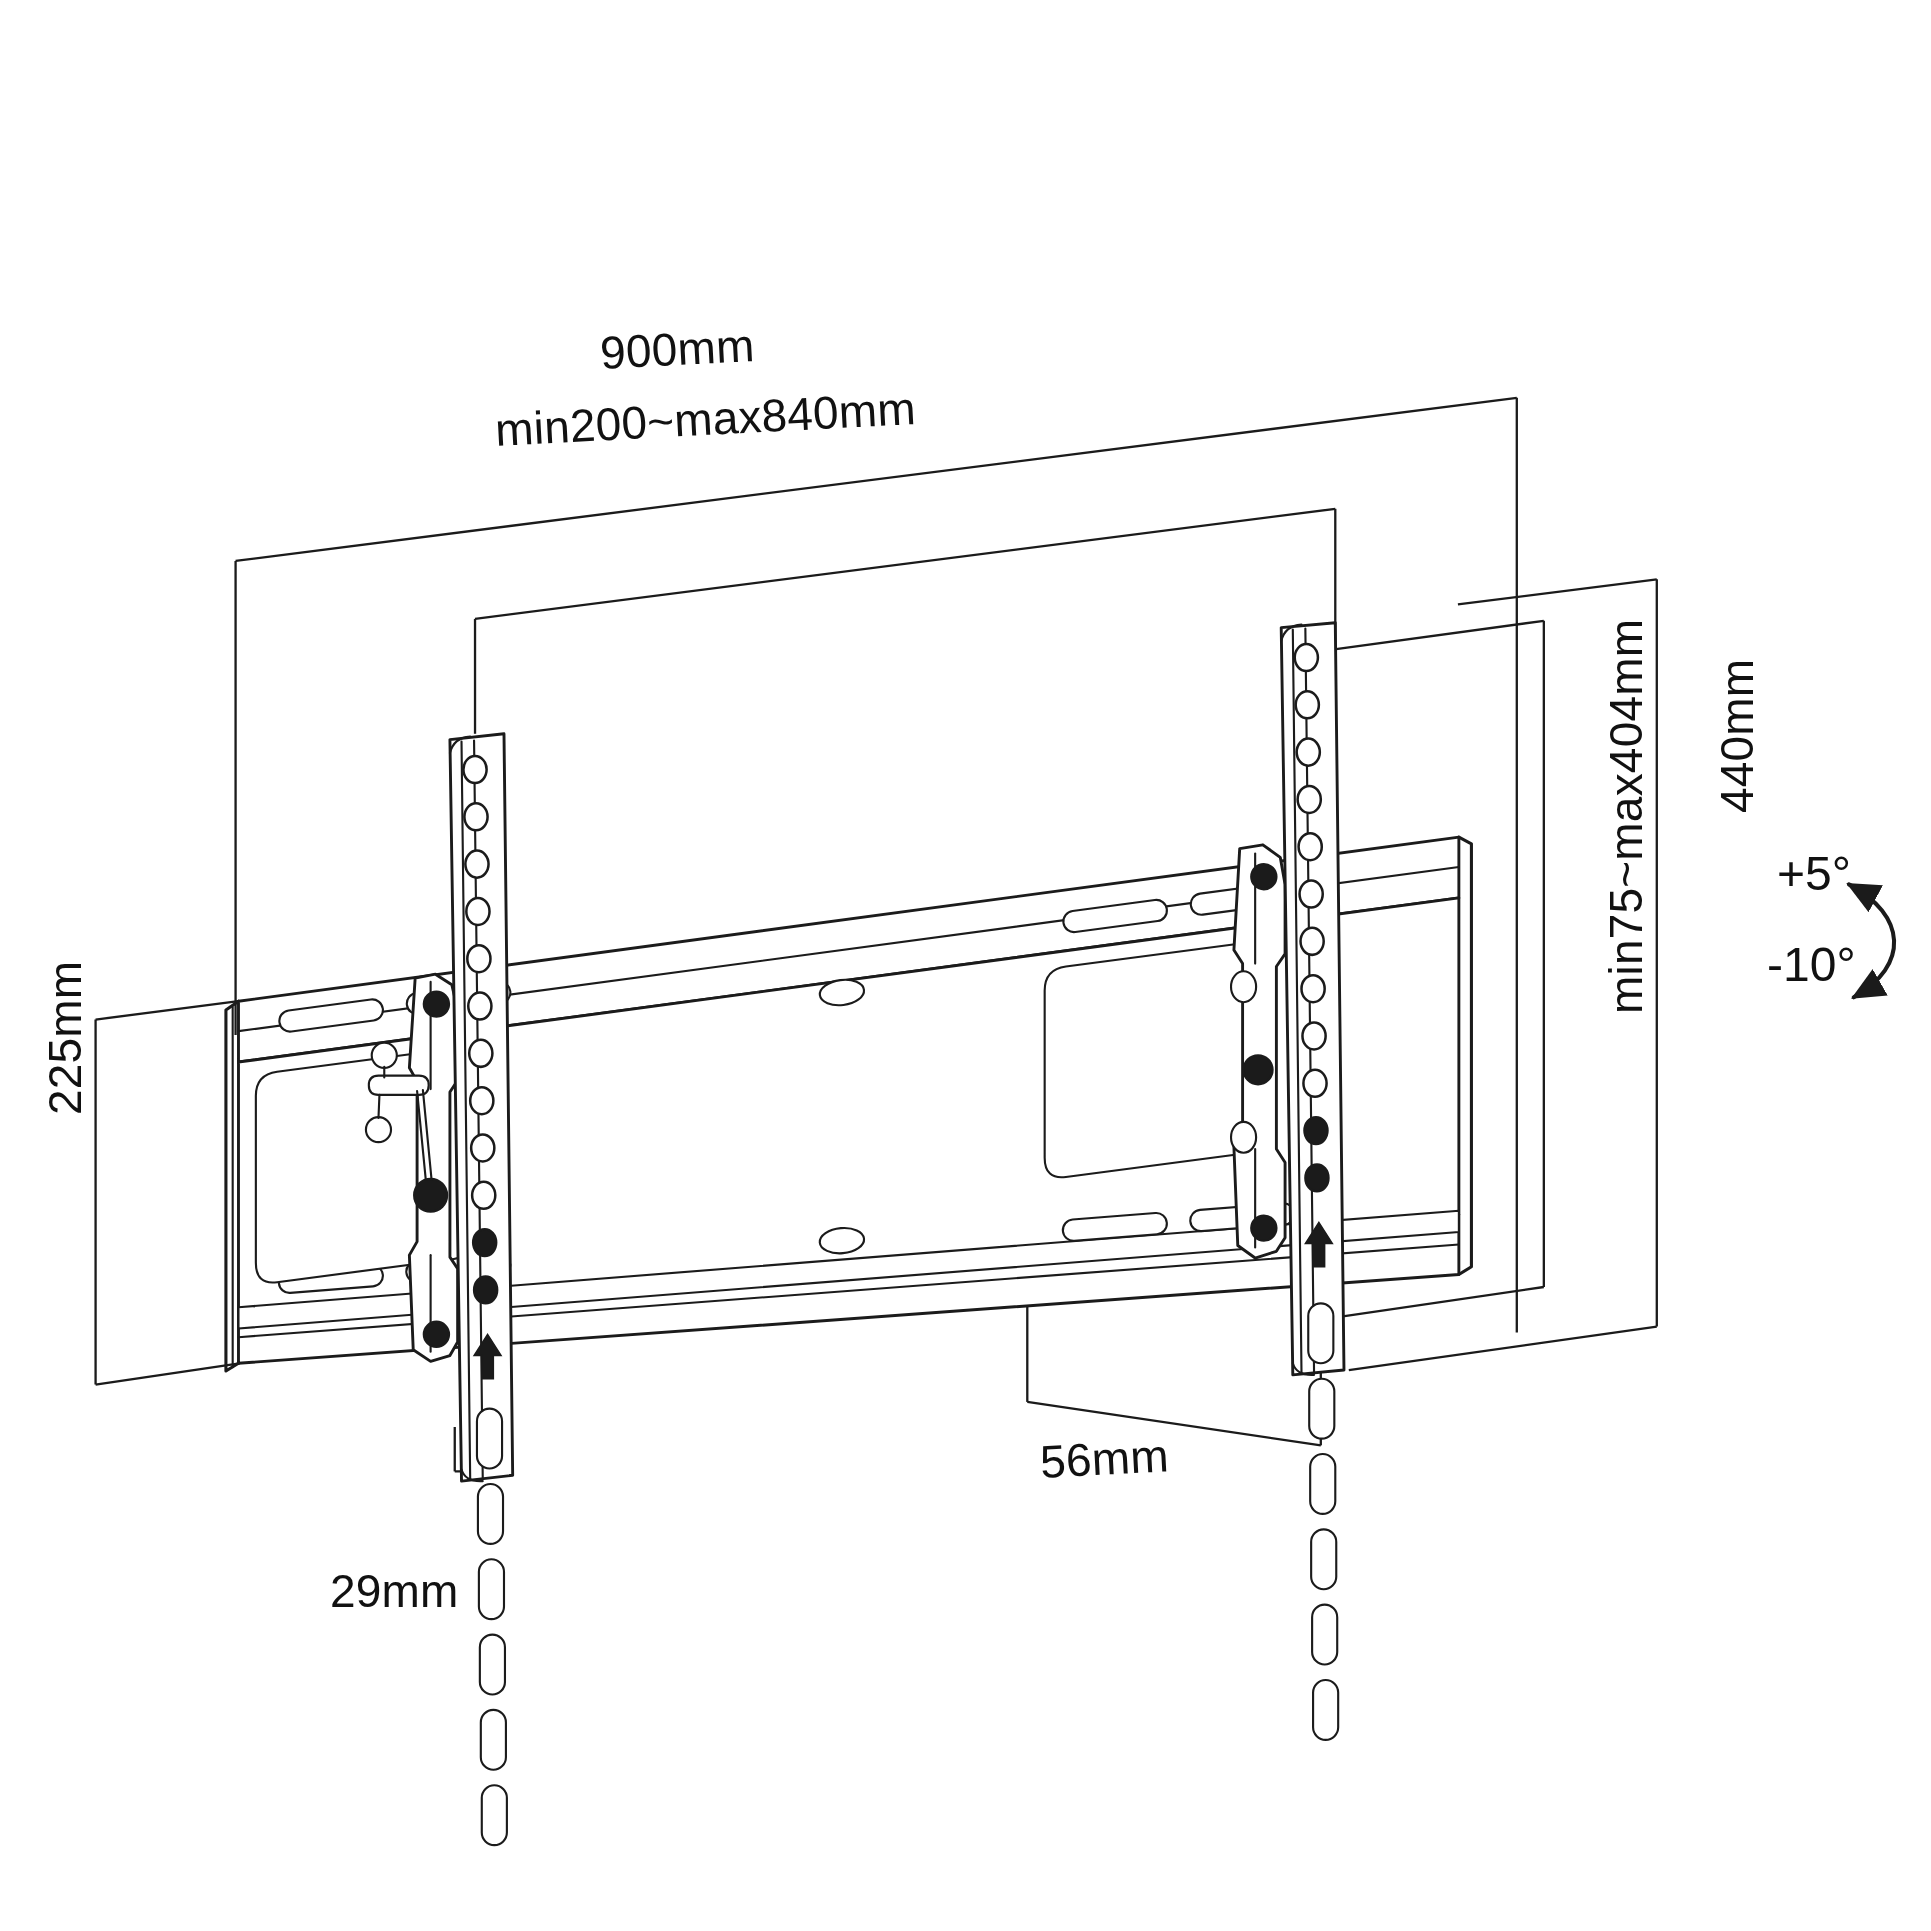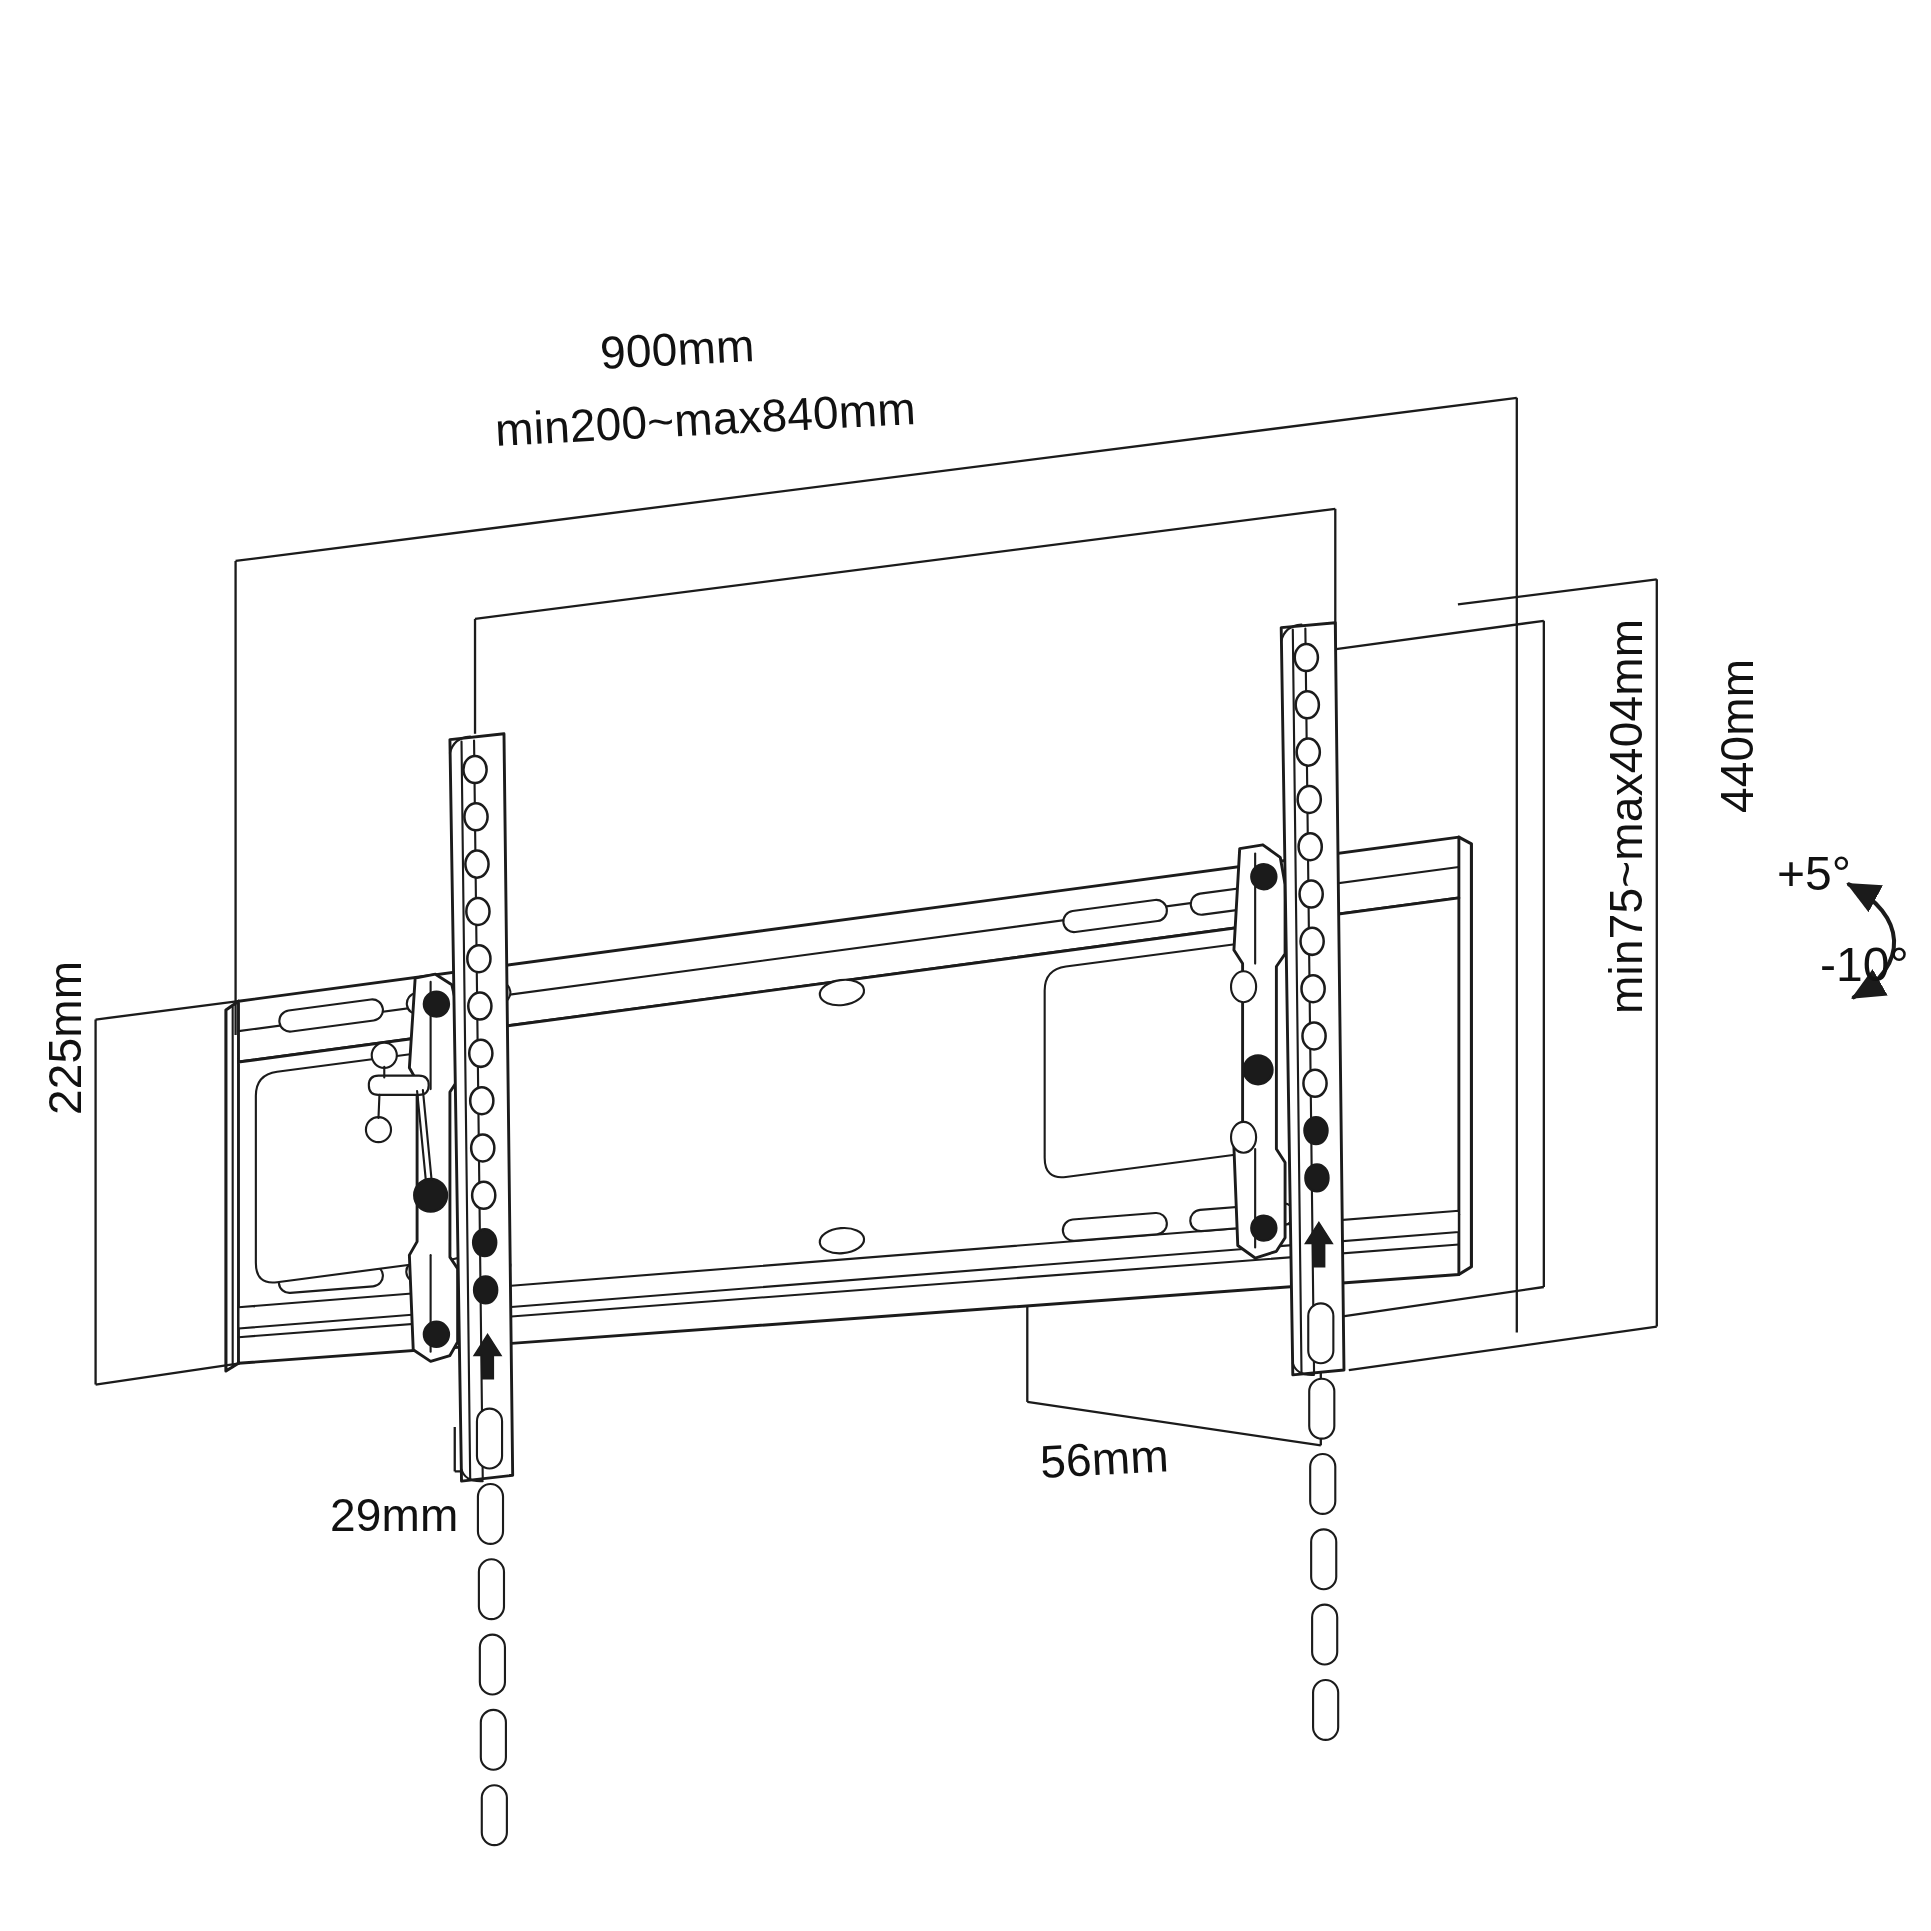--- a/index.html
+++ b/index.html
@@ -109,24 +109,24 @@
     color: #111111;
     white-space: nowrap;
     line-height: 1;
     user-select: none;
   }
   #lbl-900      { left: 599px;  top: 330px;  transform: rotate(-3.0deg); transform-origin: left top; }
   #lbl-minmax-w { left: 494px;  top: 407px;  transform: rotate(-3.0deg); transform-origin: left top; }
   #lbl-440      { left: 1714px; top: 813px;  transform: rotate(-90deg);  transform-origin: left top; }
   #lbl-minmax-h { left: 1603px; top: 1014px; transform: rotate(-90deg);  transform-origin: left top; }
   #lbl-225      { left: 42px;   top: 1115px; transform: rotate(-90deg);  transform-origin: left top; }
-  #lbl-29       { left: 330px;  top: 1492px; }
+  #lbl-29       { left: 330px;  top: 1568px; }
   #lbl-56       { left: 1039px; top: 1439px; transform: rotate(-3.0deg); transform-origin: left top; }
   #lbl-plus5    { left: 1777px; top: 850px; }
-  #lbl-minus10  { left: 1820px; top: 941px; }
+  #lbl-minus10  { left: 1767px; top: 941px; }
 </style>
 </head>
 <body>
 
 <div id="stage">
 
   <svg class="drawing" viewBox="0 0 2000 2000">
 
     <defs>
       <pattern id="hatchPat" width="10" height="10" patternUnits="userSpaceOnUse" patternTransform="rotate(38)">

